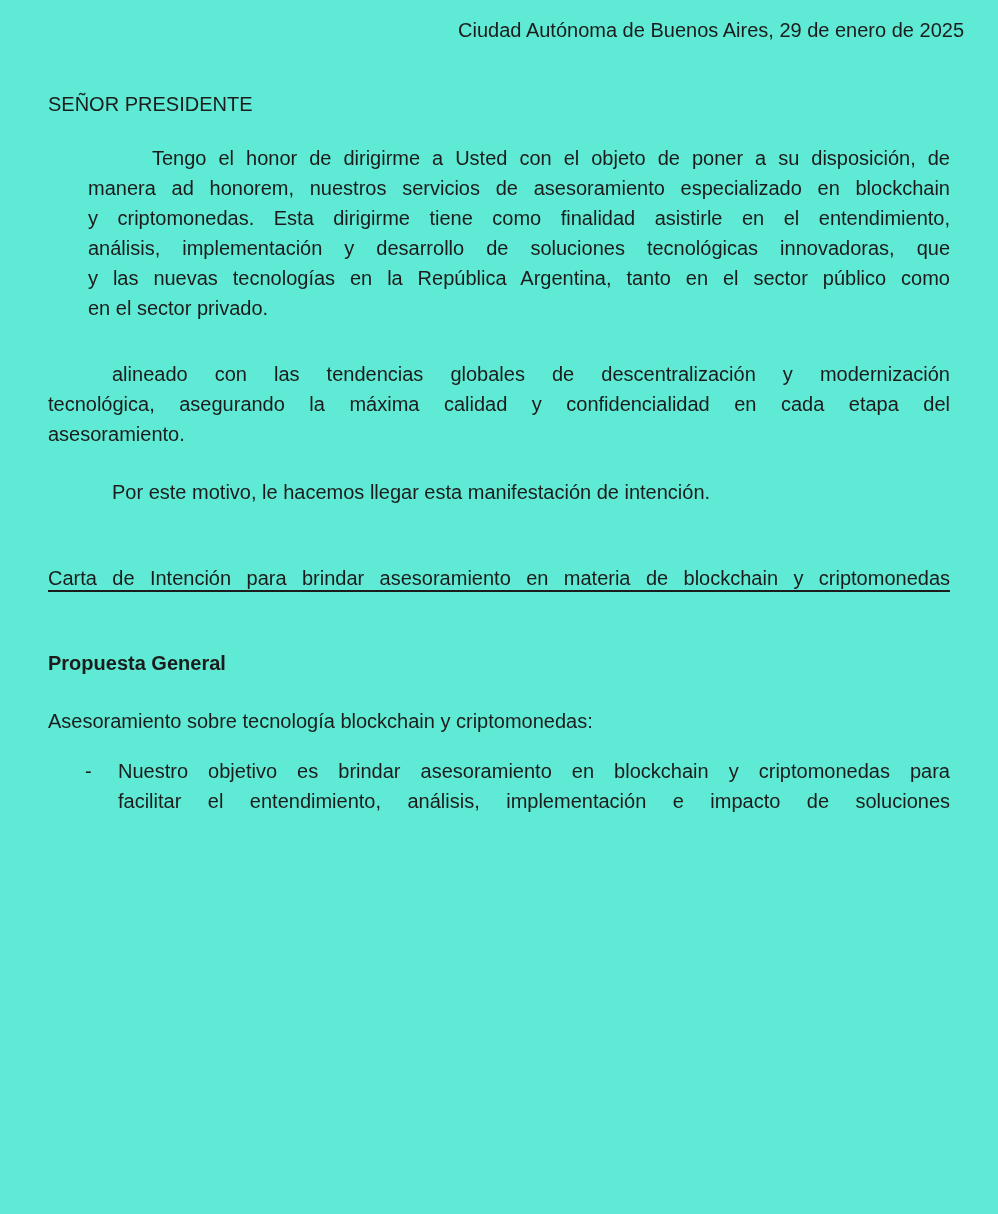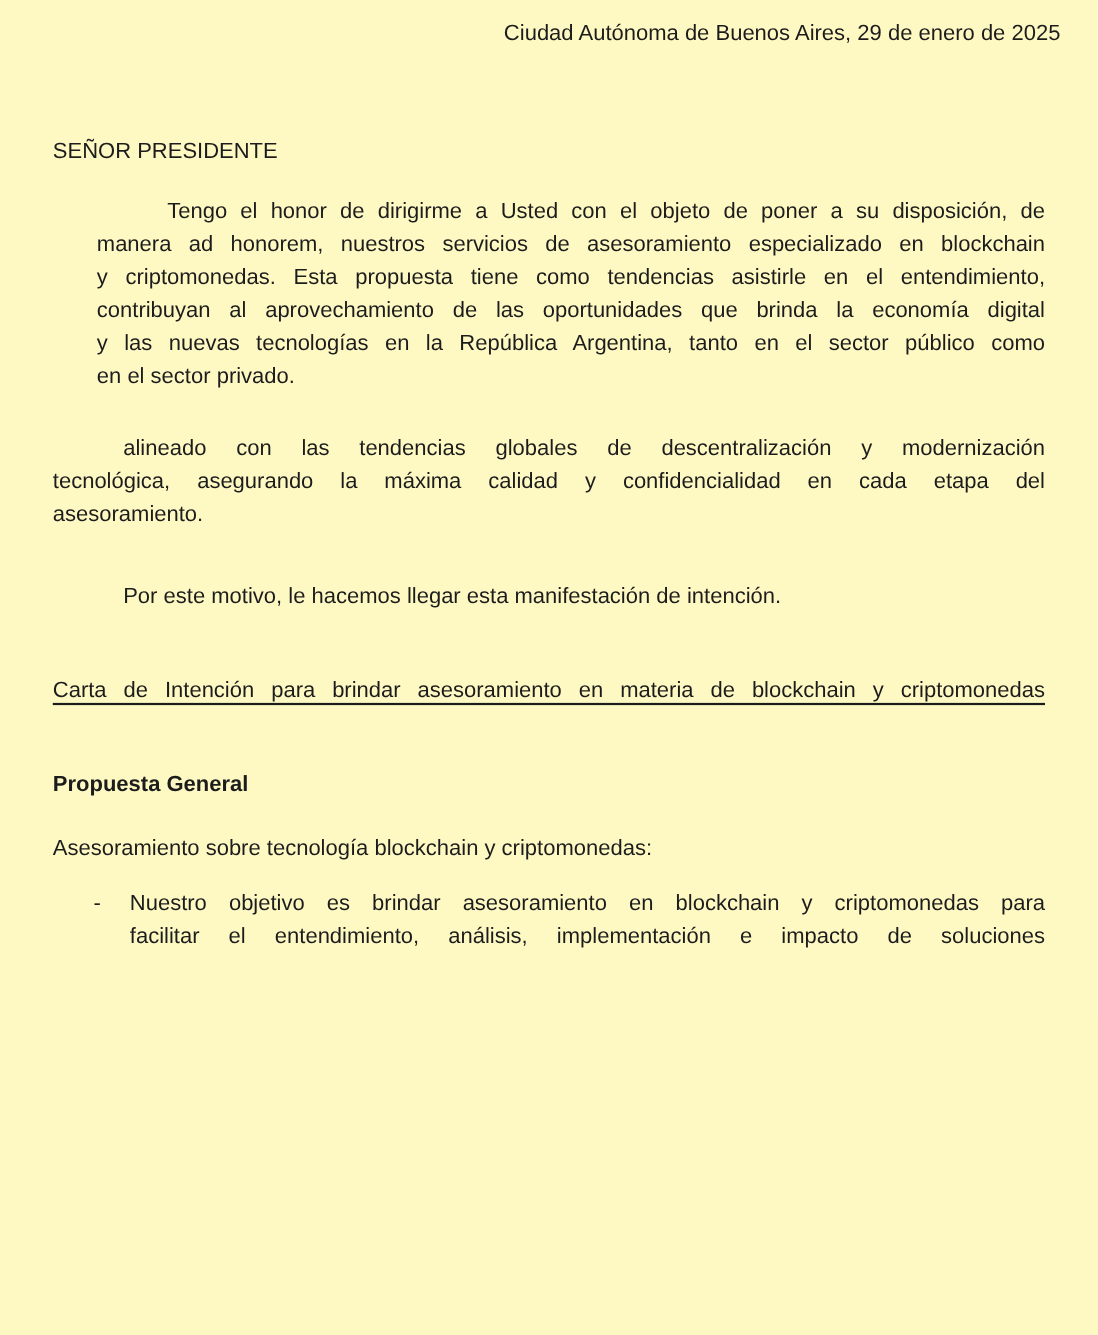--- a/index.html
+++ b/index.html
@@ -6,21 +6,21 @@
     margin: 0;
     padding: 0;
     background: #ffffff;
   }
   .page {
     position: relative;
     width: 998px;
     height: 1214px;
     box-sizing: border-box;
     padding: 0 48px;
-    background: #fef9c3;
+    background: #5eead4;
     color: #1c1c1c;
     font-family: "Liberation Sans", sans-serif;
     font-size: 20px;
     line-height: 30px;
     overflow: hidden;
   }
   .date {
     margin-top: 15px;
     margin-right: -14px;
     text-align: right;
@@ -38,36 +38,36 @@
     display: inline-flex;
     width: 352px;
     justify-content: space-between;
     align-items: baseline;
     line-height: 24px;
     border-bottom: 2px solid #1c1c1c;
     padding-bottom: 2px;
     vertical-align: baseline;
   }
   .salutation {
-    margin-top: 78px;
+    margin-top: 44px;
   }
   .para { margin: 0; }
   .para .jl {
     text-align: justify;
     text-align-last: justify;
   }
   .para .jl.last {
     text-align-last: left;
   }
   .para.indent .jl:first-child {
     text-indent: 64px;
   }
   .p1 { margin-top: 24px; margin-left: 40px; }
   .p2 { margin-top: 36px; }
-  .p3 { margin-top: 44px; }
+  .p3 { margin-top: 28px; }
   .title-line {
     margin-top: 56px;
     text-align: justify;
     text-align-last: justify;
   }
   .title-line span {
     text-decoration: underline;
     text-decoration-thickness: 2px;
     text-underline-offset: 5px;
   }
@@ -101,22 +101,22 @@
 <div class="page">
 
   <div class="date">Ciudad Autónoma de Buenos Aires, 29 de enero de 2025</div>
 
 
   <div class="salutation">SEÑOR PRESIDENTE</div>
 
   <div class="para indent p1">
       <div class="jl">Tengo el honor de dirigirme a Usted con el objeto de poner a su disposición, de</div>
       <div class="jl">manera ad honorem, nuestros servicios de asesoramiento especializado en blockchain</div>
-      <div class="jl">y criptomonedas. Esta propuesta tiene como tendencias asistirle en el entendimiento,</div>
-      <div class="jl">contribuyan al aprovechamiento de las oportunidades que brinda la economía digital</div>
+      <div class="jl">y criptomonedas. Esta dirigirme tiene como finalidad asistirle en el entendimiento,</div>
+      <div class="jl">análisis, implementación y desarrollo de soluciones tecnológicas innovadoras, que</div>
       <div class="jl">y las nuevas tecnologías en la República Argentina, tanto en el sector público como</div>
       <div class="jl last">en el sector privado.</div>
     </div>
 
   <div class="para indent p2">
       <div class="jl">alineado con las tendencias globales de descentralización y modernización</div>
       <div class="jl">tecnológica, asegurando la máxima calidad y confidencialidad en cada etapa del</div>
       <div class="jl last">asesoramiento.</div>
     </div>
 

